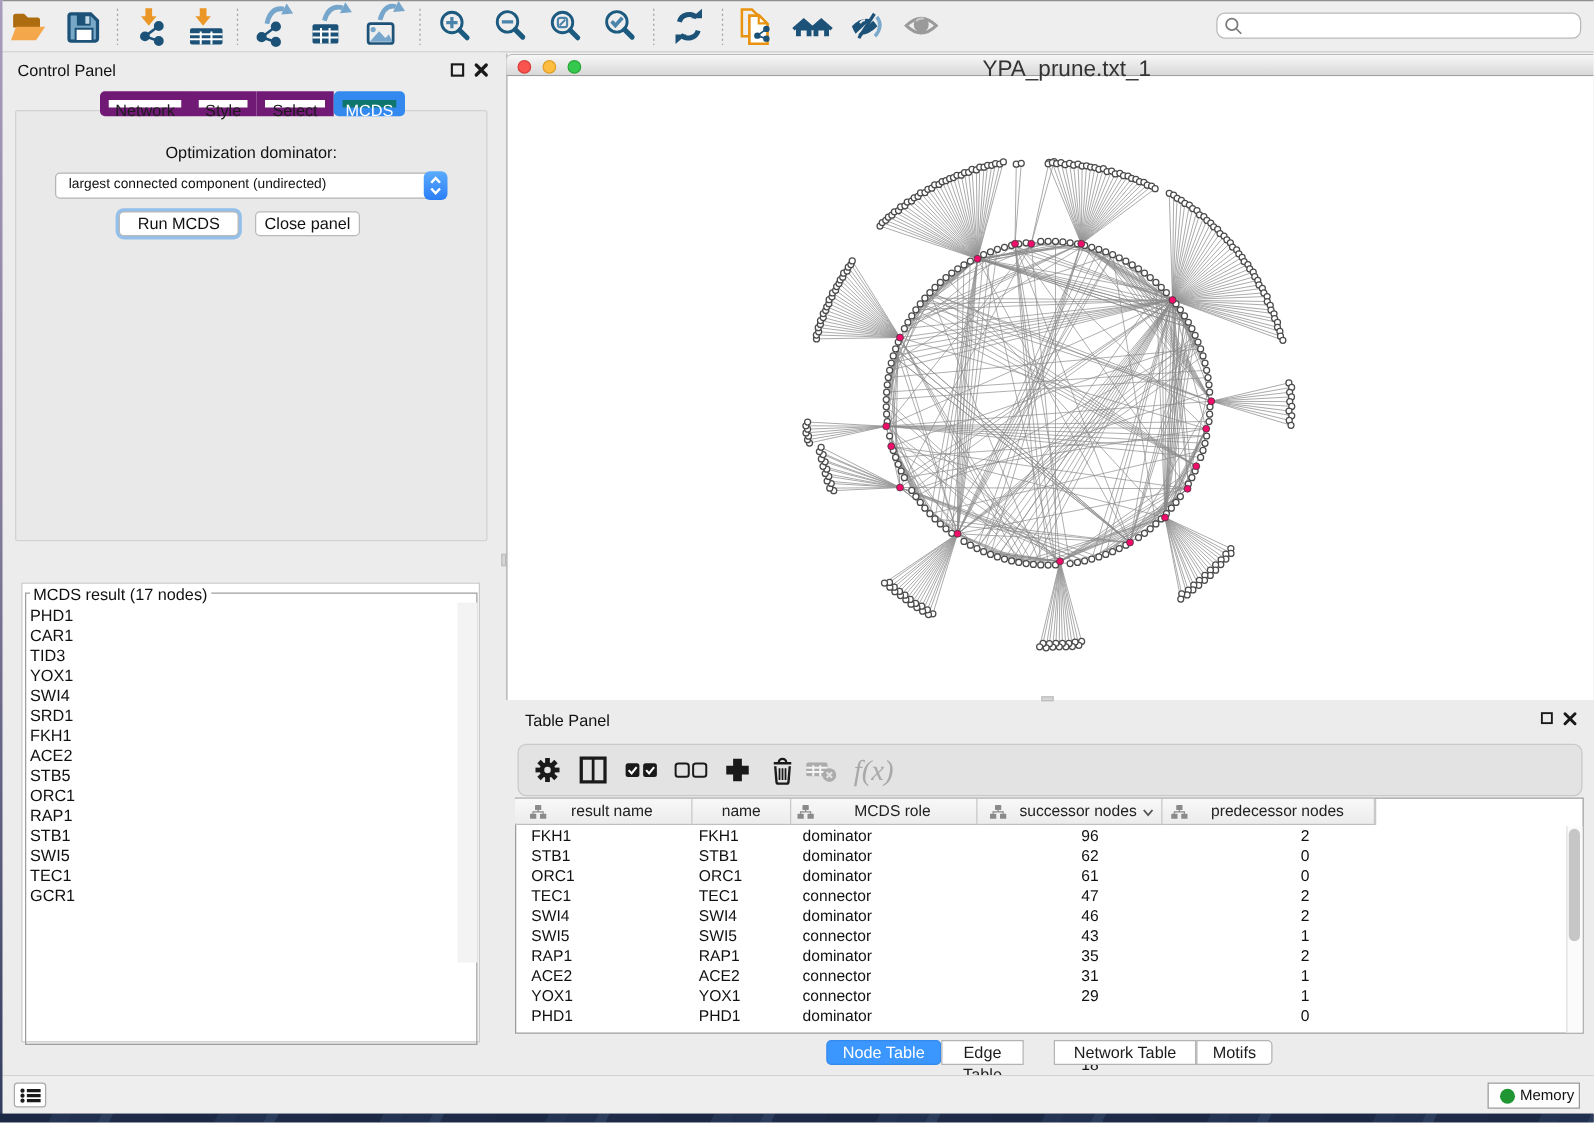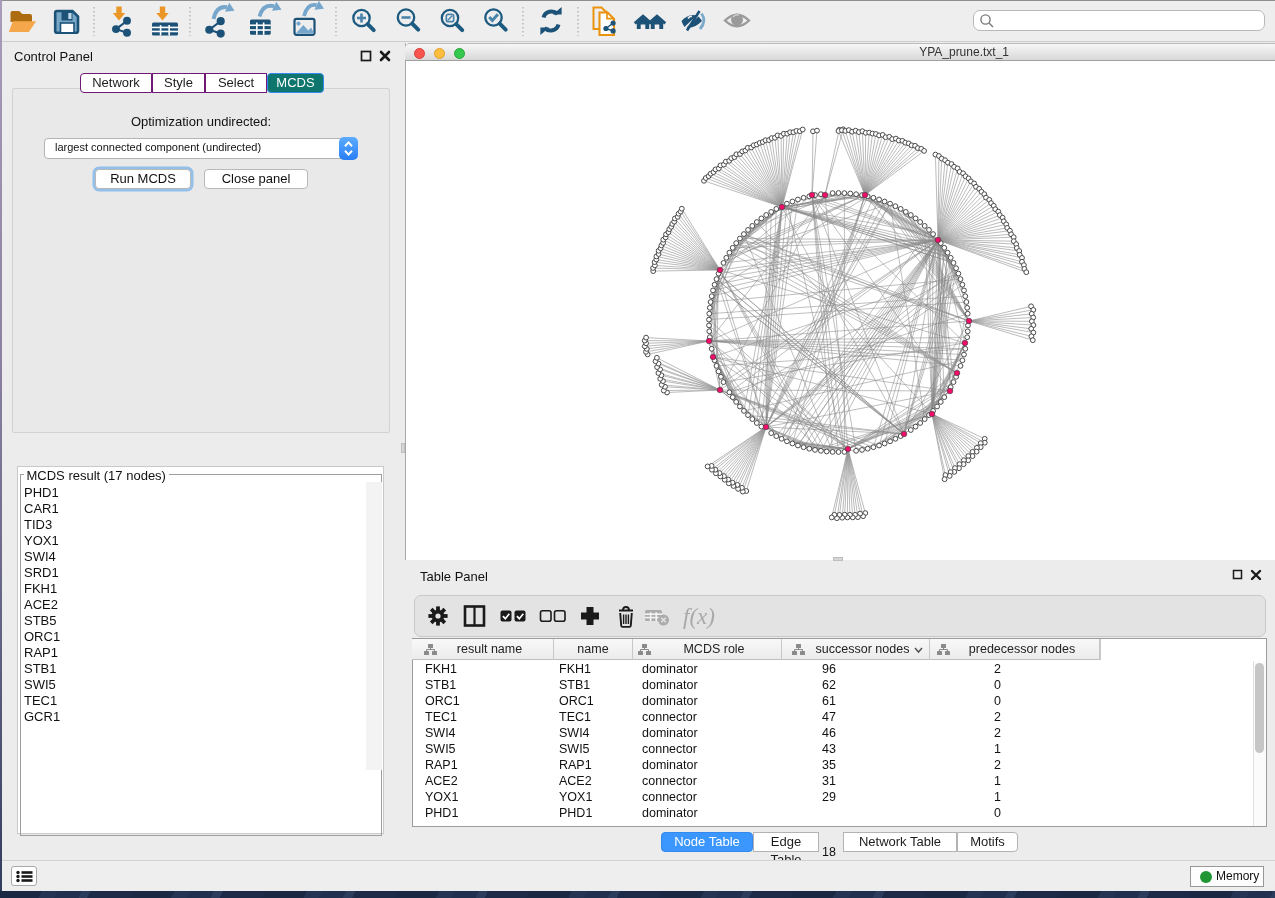--- a/index.html
+++ b/index.html
@@ -4,47 +4,47 @@
 html,body{width:1275px;height:898px;overflow:hidden}
 body{font-family:"Liberation Sans",sans-serif;background:#ececec;position:relative}
 .abs{position:absolute}
 .wallL{left:0;top:0;width:2px;height:892px;background:linear-gradient(#a89cba,#8b81a0 40%,#5d5e7e 75%,#323d5e)}
 .wallB{left:0;top:891px;width:1275px;height:7px;background:#1b2742;
  background-image:repeating-linear-gradient(115deg,#1c2945 0 38px,#253453 38px 52px,#20304e 52px 74px,#2c3c5c 74px 82px,#1e2b48 82px 120px)}
 .toolbar{left:2px;top:0;width:1273px;height:42px;background:#eeeeee;border-top:1px solid #8f8f8f;border-bottom:1px solid #cdcdcd}
 .search{left:973px;top:10px;width:292px;height:21px;background:#fff;border:1px solid #b9b9b9;border-radius:7px}
 .cp{left:2px;top:42px;width:399px;height:818px;background:#ececec}
 .cptitle{left:14px;top:49px;font-size:13px;color:#111}
-.tab{position:absolute;top:73px;height:20px;background:#fff;border:1px solid #701a75;font-size:13px;color:#1c1c1c;text-align:center;line-height:18px}
+.tab{position:absolute;top:73px;height:20px;background:#fff;border:7px solid #701a75;font-size:13px;color:#1c1c1c;text-align:center;line-height:18px}
 .tabsel{background:#0f766e;border-color:#3389ee;color:#fff;border-radius:4px}
 .cpanel{left:12px;top:88px;width:378px;height:345px;background:#e9e9e9;border:1px solid #d2d2d2;border-radius:2px}
 .optlab{left:12px;top:114px;width:378px;text-align:center;font-size:13px;color:#111}
 .combo{left:44px;top:138px;width:313px;height:21px;background:#fff;border:1px solid #b4b4b4;border-radius:4px}
 .combotext{left:55px;top:141px;font-size:11px;color:#111}
 .stepper{left:339px;top:137px;width:19px;height:23px;border-radius:5px;background:linear-gradient(#5cacfe,#2a7ef8)}
 .btn{position:absolute;top:169px;height:20px;background:#fff;border:1px solid #b9b9b9;border-radius:4px;font-size:13px;color:#111;text-align:center;line-height:18px}
 .focusring{box-shadow:0 0 0 2.5px #93bfeb}
 .fieldset{left:19.5px;top:473.5px;width:362px;height:362px;border:1px solid #9e9e9e}
 .fslabel{left:23.5px;top:467.5px;background:#fff;padding:0 3px;font-size:13px;color:#111}
 .mcdslist{left:17px;top:466px;width:367px;height:368px;background:#fff;border:1px solid #c9c9c9;font-size:13px;color:#111;padding-top:18px}
 .mcdslist div{height:16px;line-height:16px;padding-left:6px}
 .listscroll{left:366px;top:482px;width:16px;height:288px;background:#f3f3f3}
 .netwin{left:405px;top:43px;width:870px;height:517px;background:#fff;border-left:1px solid #a8a8a8}
 .netsvg{left:405px;top:61px}
 .nettitle{left:405px;top:43px;width:870px;height:18px;background:linear-gradient(#f7f7f7,#d8d8d8);border-top:1px solid #bcbcbc;border-bottom:1px solid #9f9f9f;border-top-left-radius:5px}
-.ntext{left:809px;top:45px;width:200px;text-align:right;font-size:12px;color:#333}
+.ntext{left:786px;top:45px;width:200px;text-align:left;font-size:18px;color:#333}
 .tl{position:absolute;top:47.5px;width:11px;height:11px;border-radius:50%}
 .tp{left:405px;top:565px;width:870px;height:295px;background:#ececec}
 .tptitle{left:420px;top:569px;font-size:13px;color:#111}
 .tptb{left:414px;top:595px;width:852px;height:42px;background:#e3e3e3;border:1px solid #c9c9c9;border-radius:7px}
 .table{left:412px;top:638px;width:855px;height:189px;background:#fff;border:1px solid #9c9c9c}
 .thead{left:412px;top:639px;width:688px;height:21px;background:linear-gradient(#f8f8f8,#ececec);border-bottom:1px solid #bfbfbf;border-right:1px solid #c8c8c8}
 .thcell{position:absolute;top:639px;height:21px;font-size:12.5px;color:#222;text-align:center;line-height:21px;border-right:1px solid #c8c8c8}
 .trow{position:absolute;height:16px;font-size:12.5px;color:#111;line-height:16px}
-.num{text-align:left}
+.num{text-align:center}
 .vscroll{left:1253px;top:661px;width:13px;height:165px;background:#fbfbfb;border-left:1px solid #e0e0e0}
 .vthumb{left:1255px;top:663px;width:9px;height:90px;background:#c6c6c6;border-radius:4.5px}
 .btab{position:absolute;top:832px;height:20px;background:#fff;border:1px solid #b3b3b3;font-size:13px;color:#1c1c1c;text-align:center;line-height:18px}
 .btabsel{background:#3b97fd;border-color:#3389ee;color:#fff;border-radius:4px}
 .status{left:0;top:860px;width:1275px;height:31px;background:#eeeeee;border-top:1px solid #d2d2d2;border-bottom-right-radius:7px}
 .lbtn{left:11px;top:866px;width:26px;height:20px;background:#fff;border:1px solid #a9a9a9;border-radius:3px}
 .mem{left:1190px;top:866px;width:74px;height:21px;background:#fdfdfd;border:1px solid #989898;font-size:12px;color:#111;line-height:19px}
 .vsplit-h{left:401px;top:443px;width:4px;height:10px;background:#d6d6d6;border:1px solid #bdbdbd}
 .hsplit-h{left:833px;top:557px;width:10px;height:4px;background:#d6d6d6;border:1px solid #bdbdbd}
 </style></head>
@@ -178,30 +178,30 @@
 <div class="abs cptitle">Control Panel</div>
 <svg class="abs" style="left:360px;top:50px" width="32" height="12" xmlns="http://www.w3.org/2000/svg">
     <rect x="1.5" y="1.5" width="9" height="9" fill="none" stroke="#1a1a1a" stroke-width="1.7"></rect>
     <path d="M21 2 L29 10 M29 2 L21 10" stroke="#1a1a1a" stroke-width="2.6" stroke-linecap="round"></path>
   </svg>
 <div class="abs cpanel"></div>
 <div class="tab" style="left:80px;width:72px;border-top-left-radius:4px;border-bottom-left-radius:4px;">Network</div>
 <div class="tab" style="left:152px;width:53px;">Style</div>
 <div class="tab" style="left:205px;width:62px;">Select</div>
 <div class="tab tabsel" style="left:267px;width:57px;">MCDS</div>
-<div class="abs optlab">Optimization undirected:</div>
+<div class="abs optlab">Optimization dominator:</div>
 <div class="abs combo"></div>
 <div class="abs combotext">largest connected component (undirected)</div>
 <div class="abs stepper"></div>
 <svg class="abs" style="left:339px;top:137px" width="19" height="23" xmlns="http://www.w3.org/2000/svg">
     <path d="M6 9.2 l3.5 -3.8 l3.5 3.8" fill="none" stroke="#fff" stroke-width="2"></path>
     <path d="M6 13.8 l3.5 3.8 l3.5 -3.8" fill="none" stroke="#fff" stroke-width="2"></path>
   </svg>
 <div class="btn focusring" style="left:95px;width:96px">Run MCDS</div>
-<div class="btn" style="left:204px;width:104px">Close panel</div>
+<div class="btn" style="left:204px;width:84px">Close panel</div>
 <div class="abs mcdslist">
     <div>PHD1</div>
     <div>CAR1</div>
     <div>TID3</div>
     <div>YOX1</div>
     <div>SWI4</div>
     <div>SRD1</div>
     <div>FKH1</div>
     <div>ACE2</div>
     <div>STB5</div>

